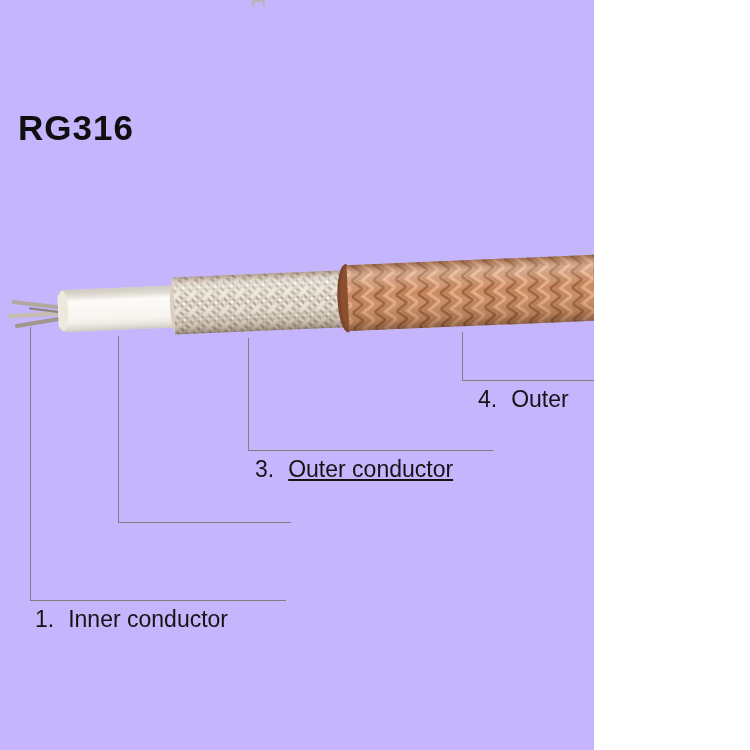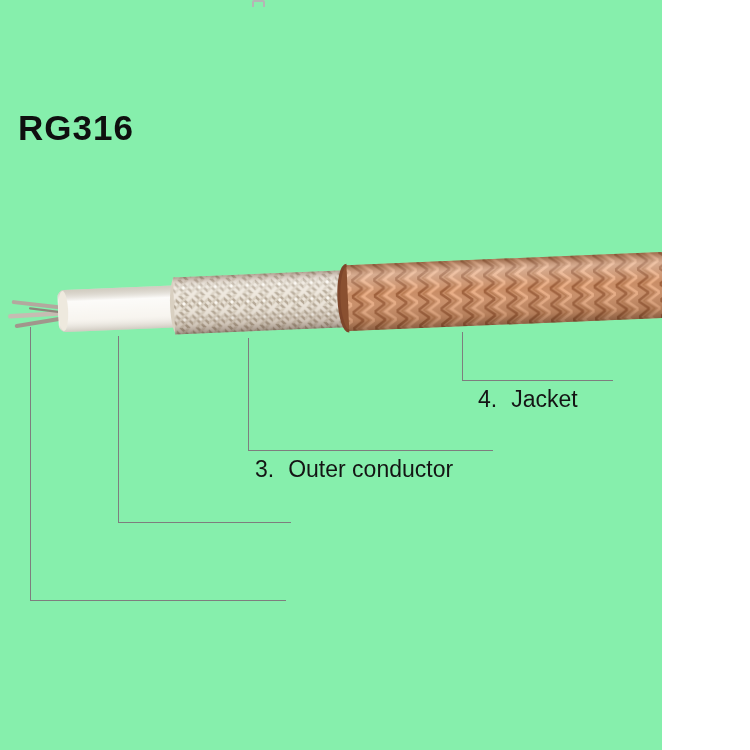--- a/index.html
+++ b/index.html
@@ -3,23 +3,23 @@
 <meta charset="utf-8">
 <style>
   html, body {
     margin: 0;
     padding: 0;
     background: #ffffff;
     font-family: "Liberation Sans", sans-serif;
   }
   .page {
     position: relative;
-    width: 662px;
+    width: 594px;
     height: 750px;
-    background: #86efac;
+    background: #c4b5fd;
     overflow: hidden;
   }
   .page-title {
     position: absolute;
     left: 18px;
     top: 108px;
     font-size: 35px;
     font-weight: 700;
     color: #0f0f0f;
     letter-spacing: 1px;
@@ -130,20 +130,23 @@
         <path d="M348,264 A9,33 0 0 0 348,330" fill="none" stroke="#7d452a" stroke-width="3"></path>
       </g>
     </g>
   </svg>
 
   <div class="callout" style="left:30px;  top:327px; width:255px; height:273px;"></div>
   <div class="callout" style="left:118px; top:336px; width:172px; height:186px;"></div>
   <div class="callout" style="left:248px; top:338px; width:244px; height:112px;"></div>
   <div class="callout" style="left:462px; top:332px; width:150px; height:48px;"></div>
 
-  <div class="part-label" style="left:255px; top:456px;">
+  <div class="part-label" style="left:35px; top:606px;">
+    <span class="num">1.</span><span>Inner conductor</span>
+  </div>
+  <div class="part-label" style="left:255px; top:456px;text-decoration:underline;">
     <span class="num">3.</span><span>Outer conductor</span>
   </div>
   <div class="part-label" style="left:478px; top:386px;">
-    <span class="num">4.</span><span>Jacket</span>
+    <span class="num">4.</span><span>Outer</span>
   </div>
 
 </div>
 
 </body></html>

